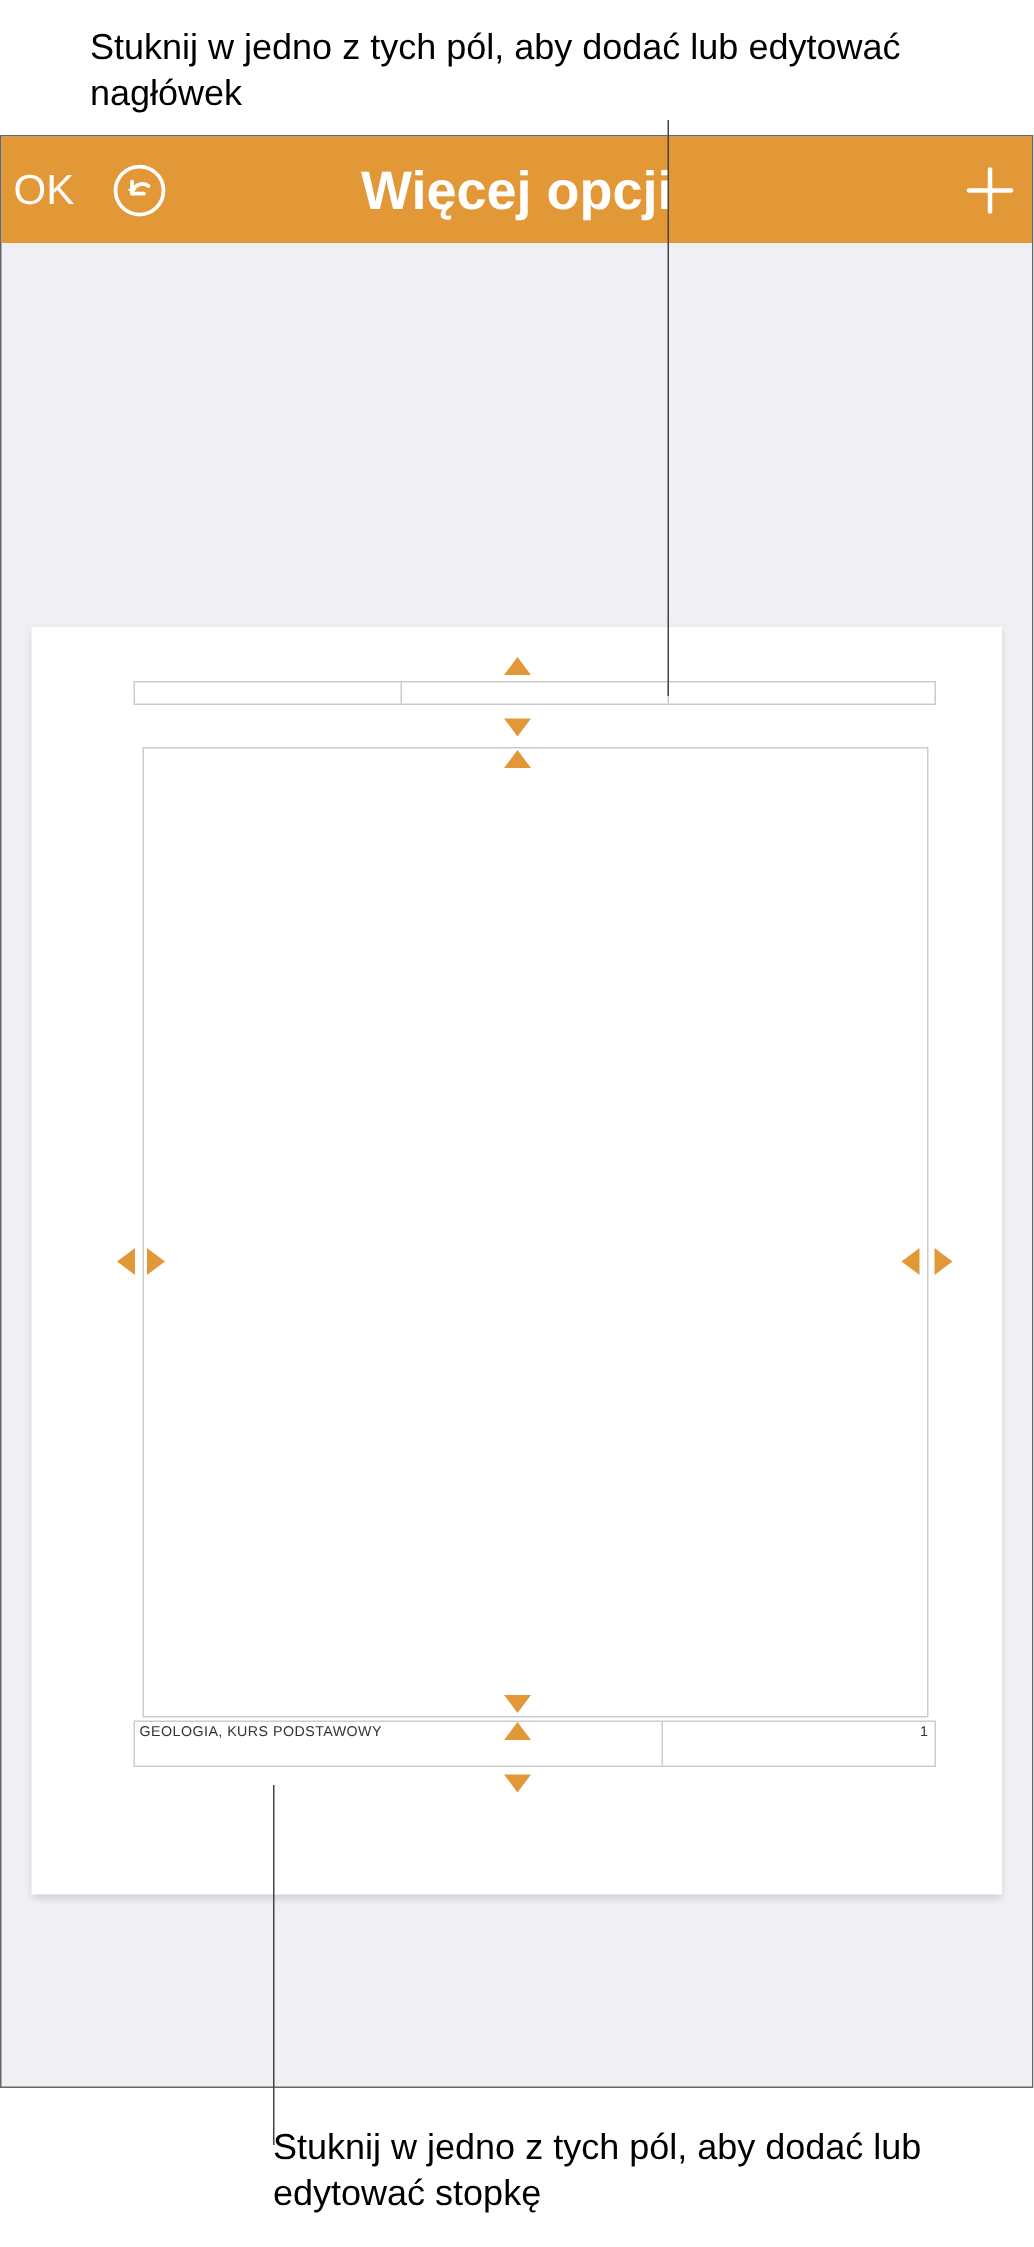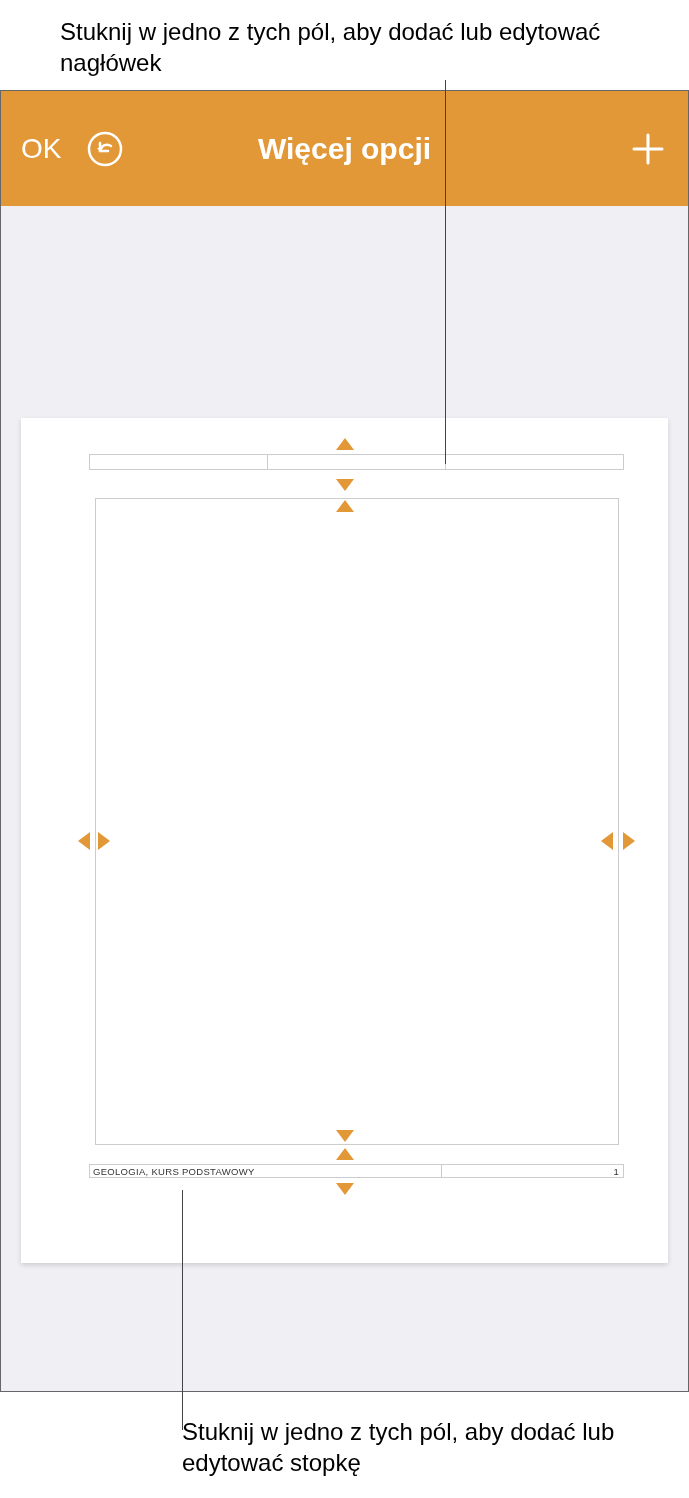--- a/index.html
+++ b/index.html
@@ -31,24 +31,24 @@
     }
     .app-area {
       background: #f0eff4;
       border: 1px solid #666;
       margin-top: 12px;
       height: 1302px;
       position: relative;
     }
     .toolbar {
       background: #e39838;
-      height: 115px;
+      height: 71px;
       display: flex;
       align-items: center;
-      padding: 0 20px;
+      padding: 0 8px;
       position: relative;
     }
     .toolbar-ok {
       color: #fff;
       font-size: 28px;
       font-weight: 400;
     }
     .toolbar-undo {
       width: 40px;
       height: 40px;
@@ -57,21 +57,21 @@
       align-items: center;
       justify-content: center;
     }
     .toolbar-undo svg { display: block; }
     .toolbar-title {
       position: absolute;
       left: 0;
       right: 0;
       text-align: center;
       color: #fff;
-      font-size: 30px;
+      font-size: 36px;
       font-weight: 600;
       pointer-events: none;
     }
     .toolbar-add {
       margin-left: auto;
       width: 40px;
       height: 40px;
       display: flex;
       align-items: center;
       justify-content: center;
@@ -105,21 +105,21 @@
       bottom: 118px;
       left: 74px;
       right: 49px;
       border: 1px solid #ccc;
     }
     .footer-row {
       position: absolute;
       bottom: 85px;
       left: 68px;
       right: 44px;
-      height: 14px;
+      height: 31px;
       display: flex;
       border: 1px solid #ccc;
       font-size: 9.5px;
       letter-spacing: 0.3px;
       color: #333;
       margin-top: 48px;
     }
     .footer-row .cell-wide {
       flex: 2;
       padding: 1px 3px;

